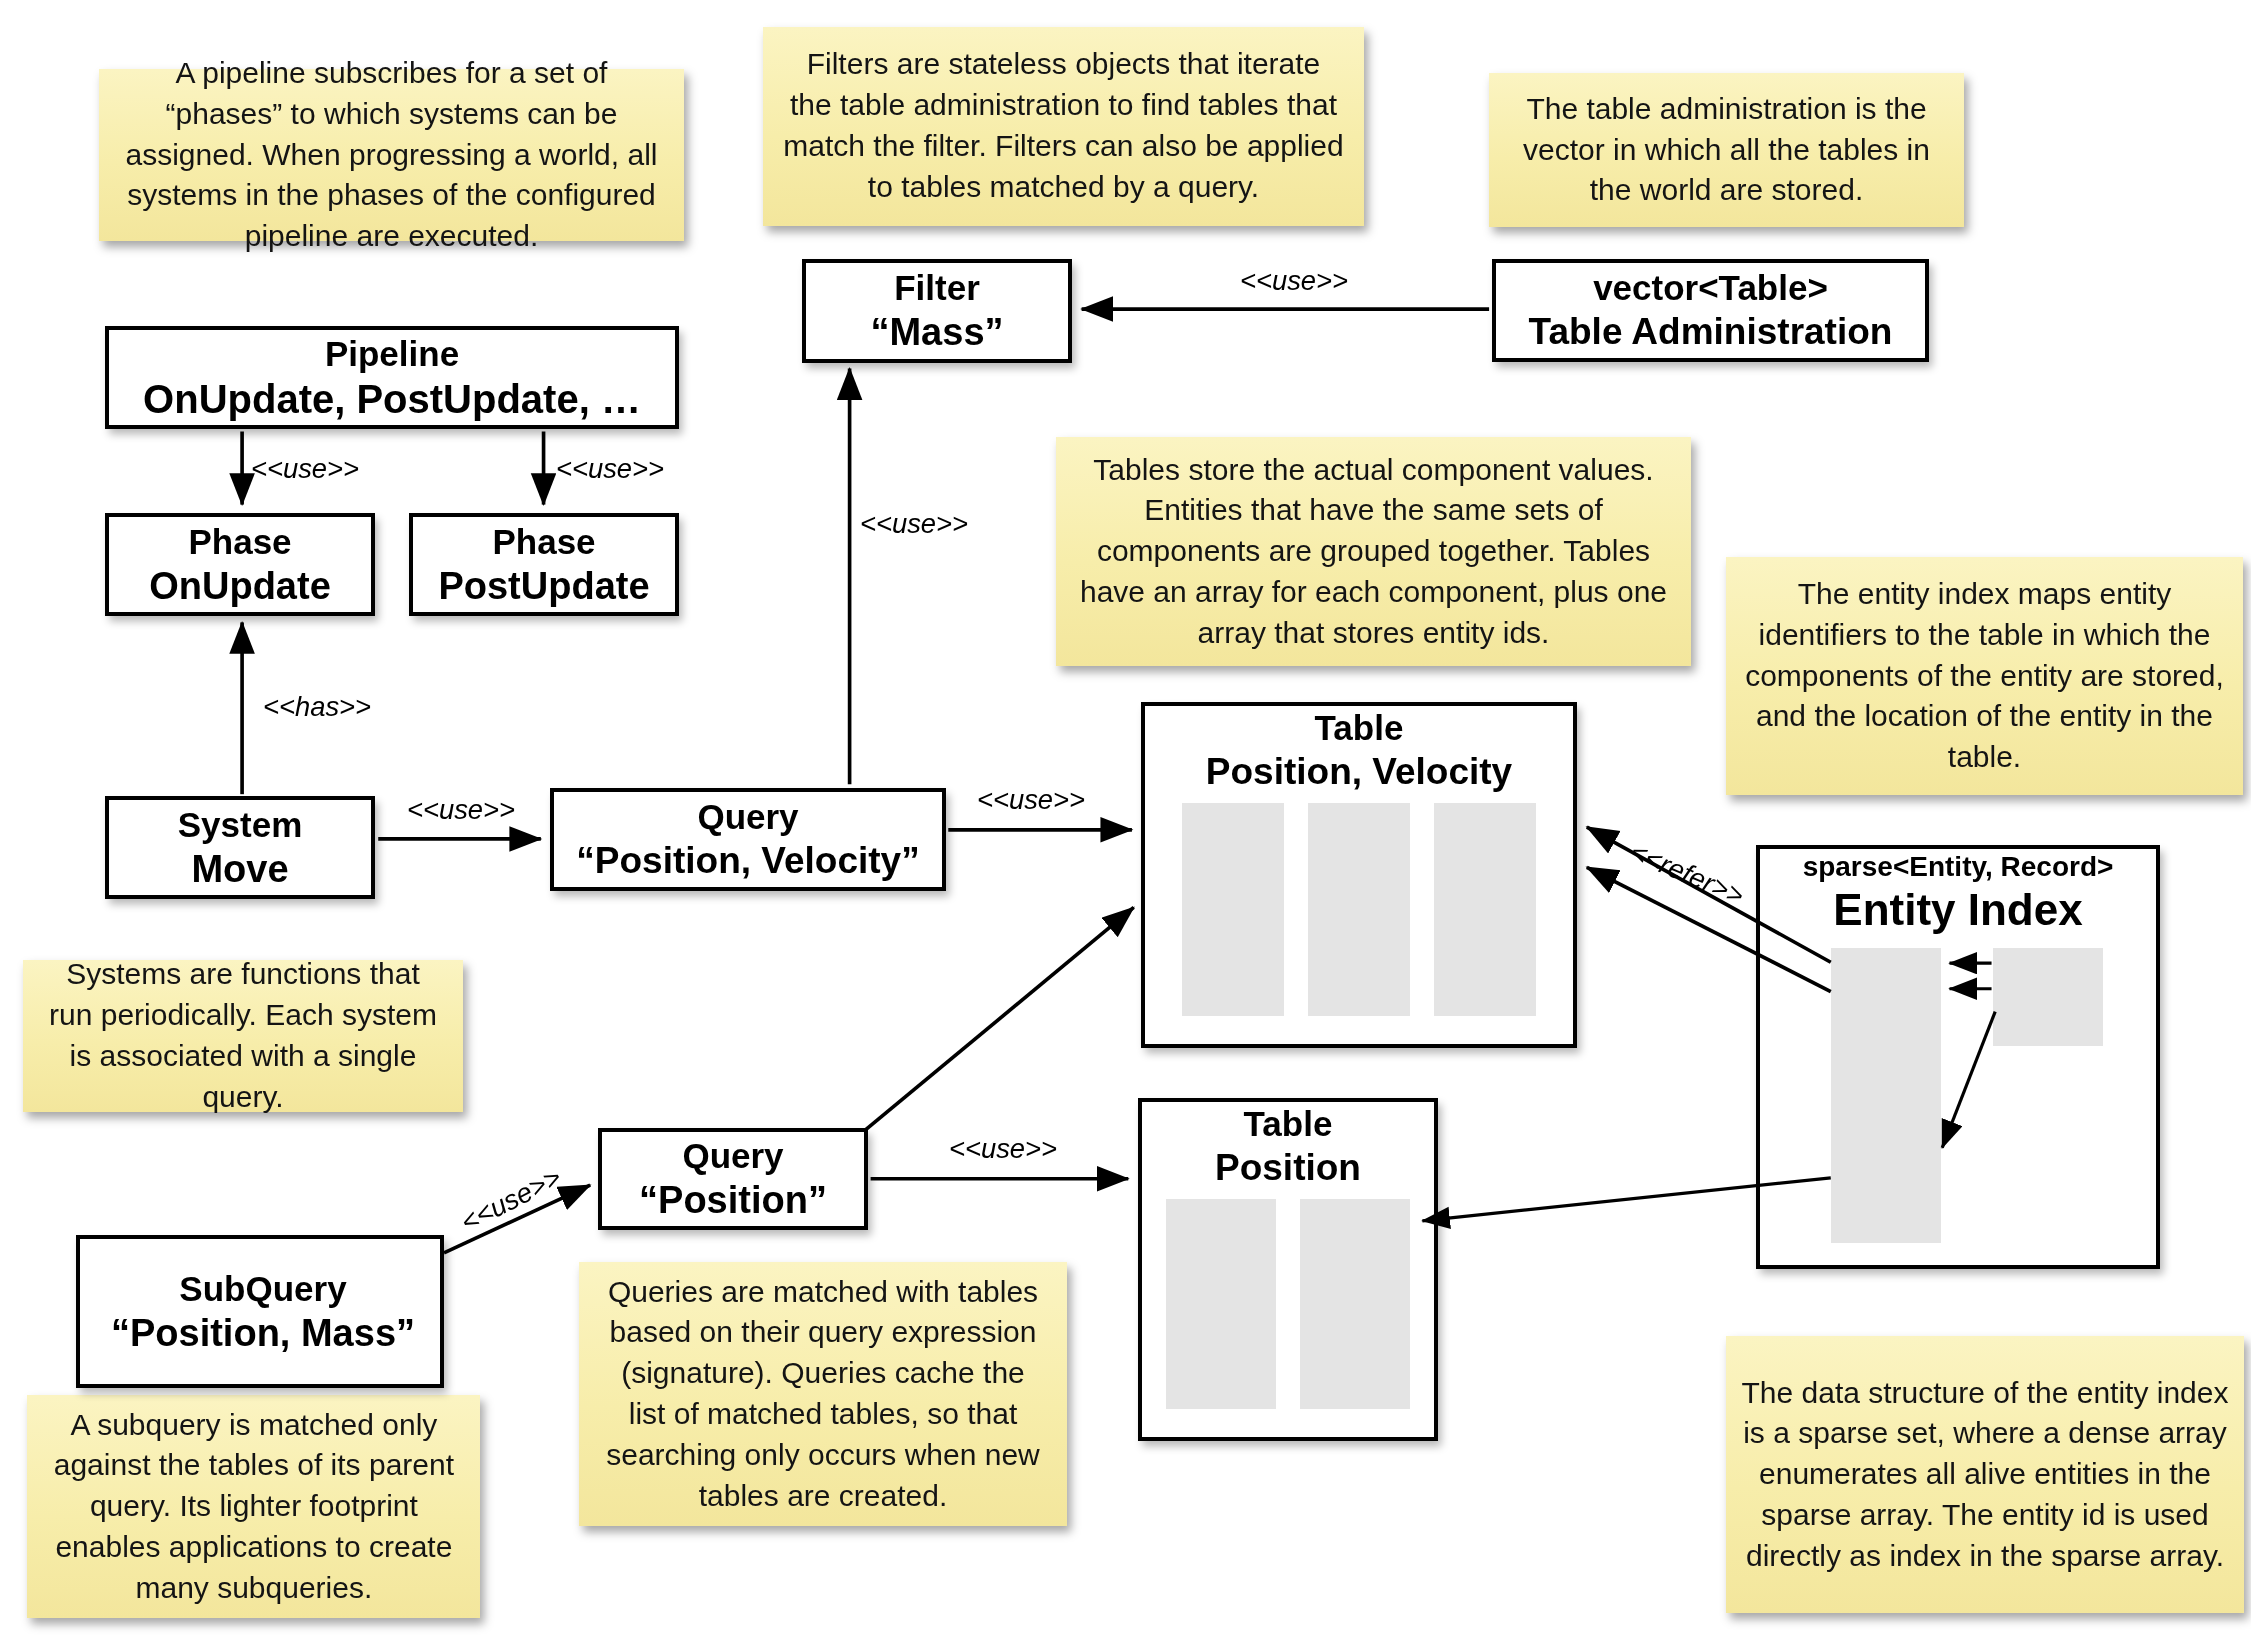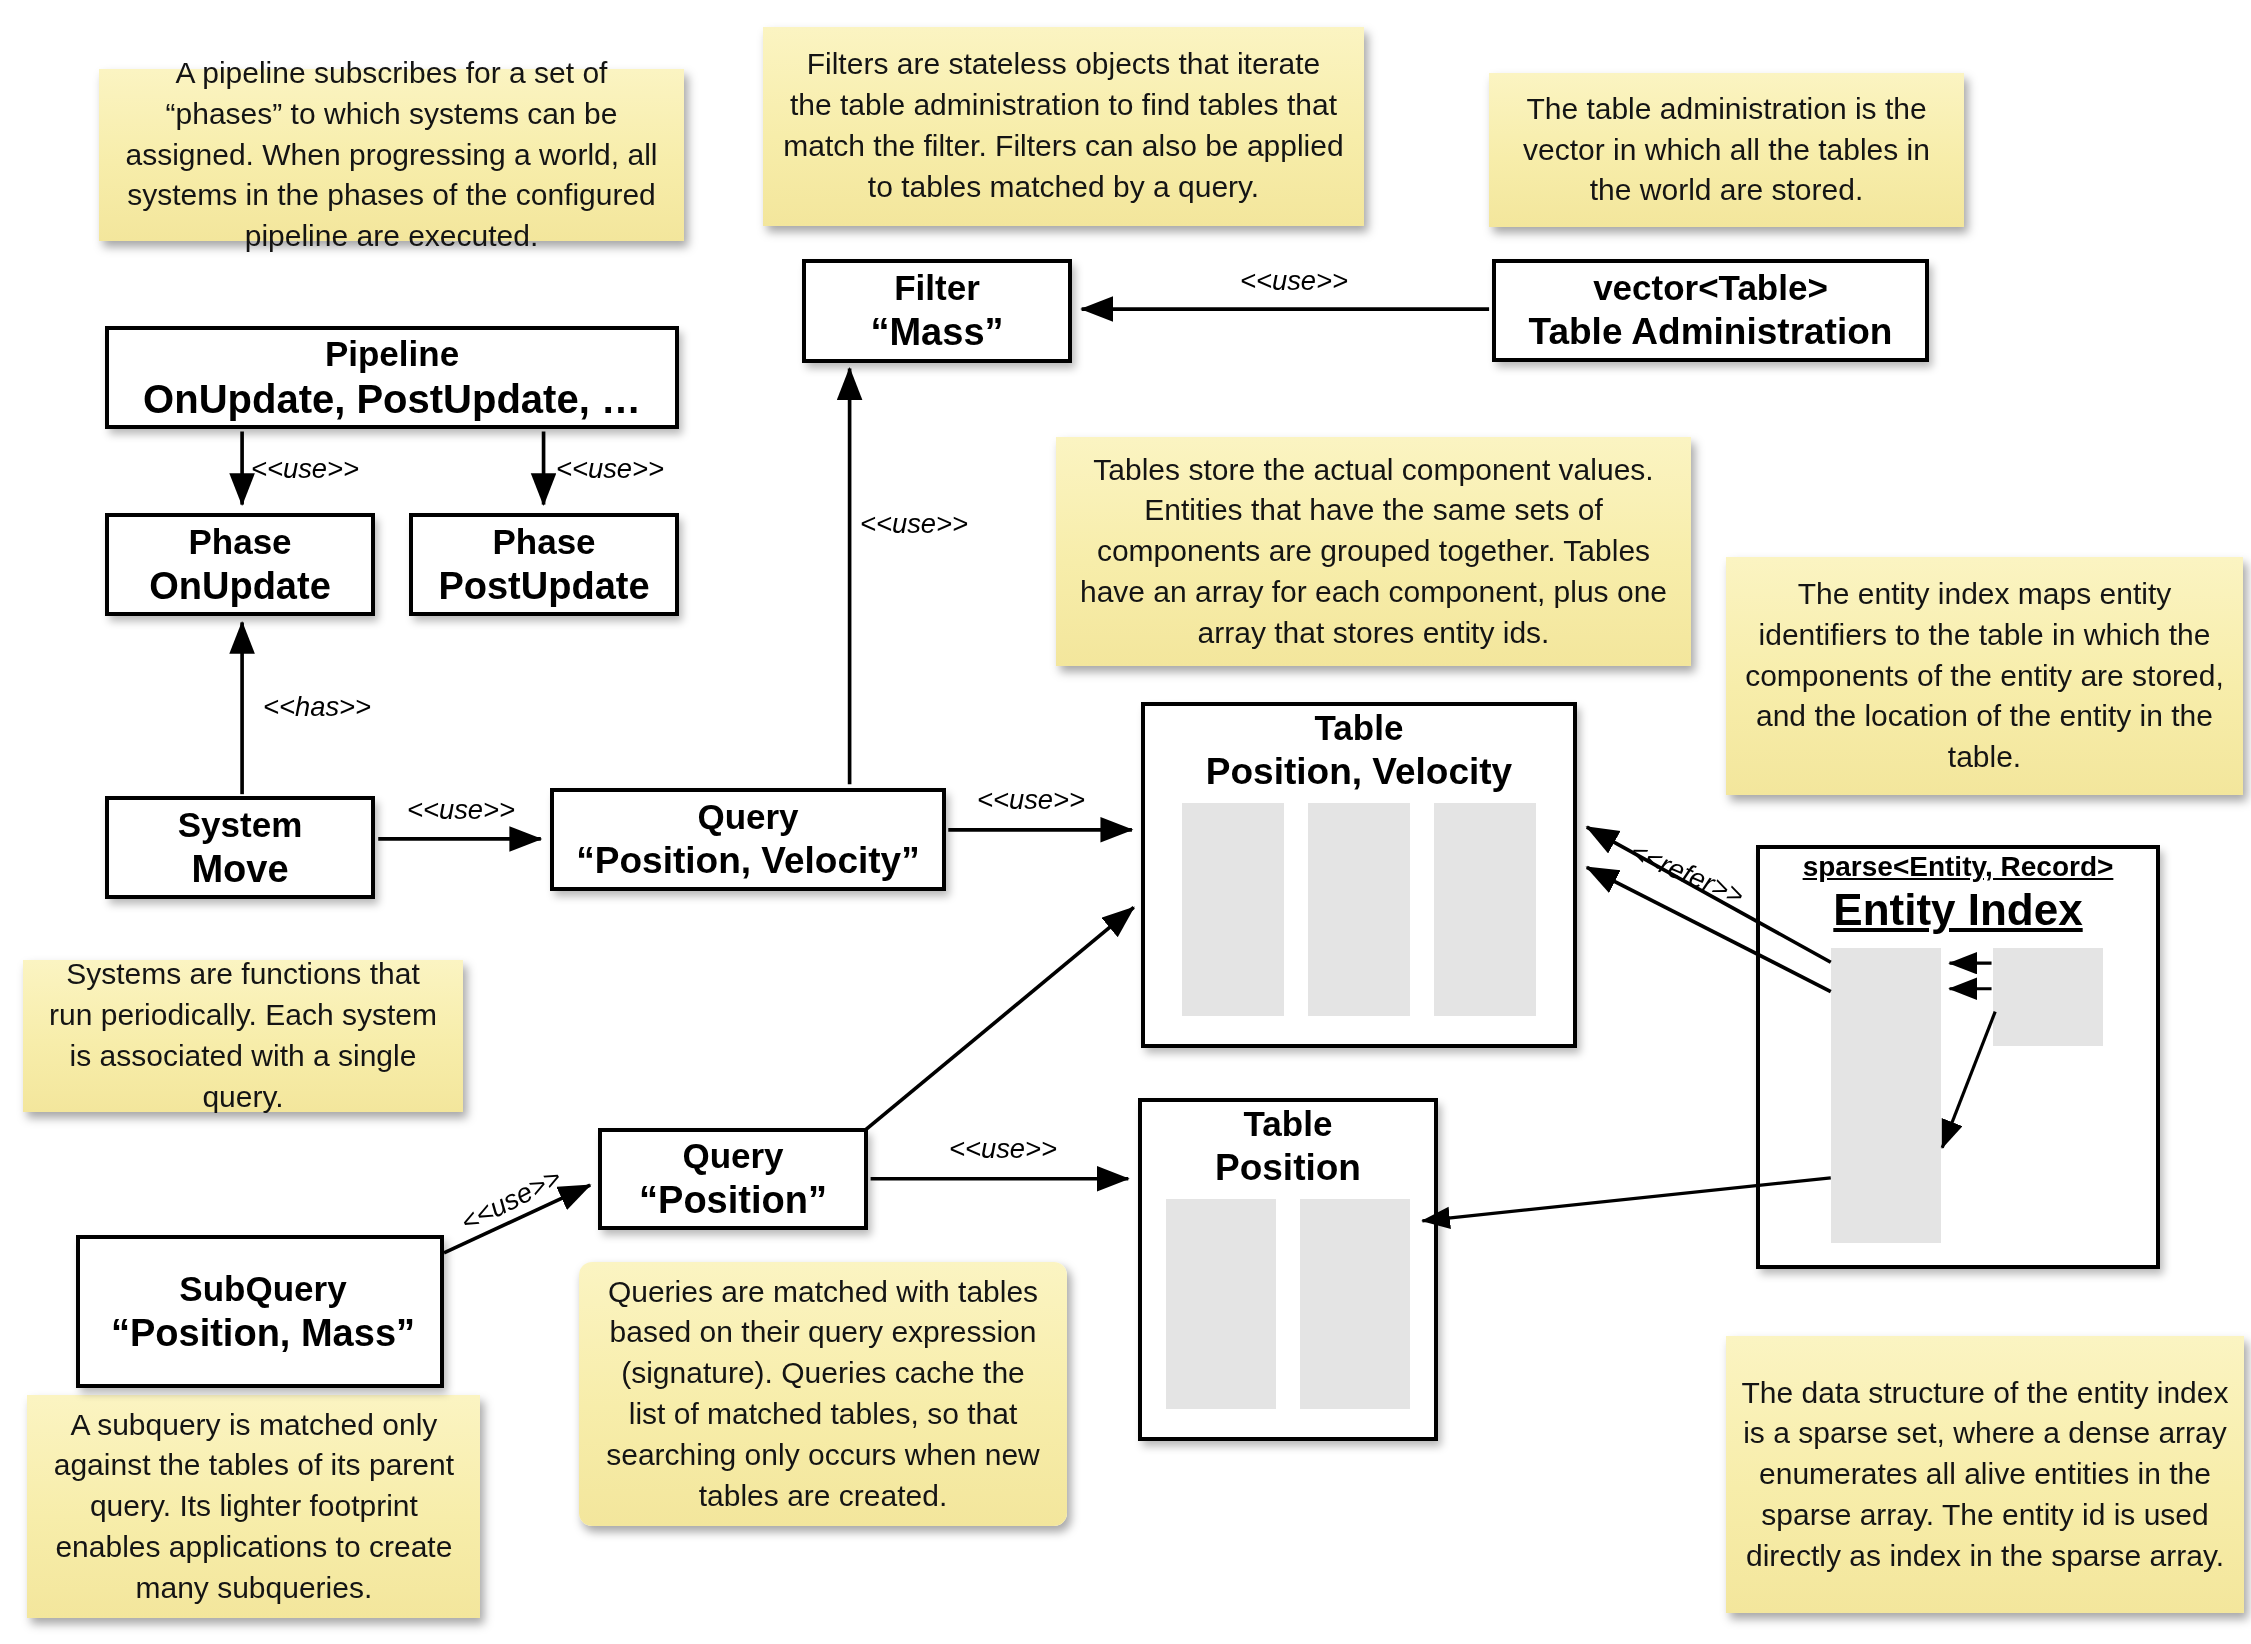--- a/index.html
+++ b/index.html
@@ -44,21 +44,21 @@
 
 <div class="canvas">
 
   <div class="note" style="left:99px;top:69px;width:585px;height:172px;">A pipeline subscribes for a set of “phases” to which systems can be assigned. When progressing a world, all systems in the phases of the configured pipeline are executed.</div>
   <div class="note" style="left:763px;top:26.5px;width:601px;height:199px;">Filters are stateless objects that iterate the table administration to find tables that match the filter. Filters can also be applied to tables matched by a query.</div>
   <div class="note" style="left:1489px;top:73px;width:475px;height:154px;">The table administration is the vector in which all the tables in the world are stored.</div>
   <div class="note" style="left:1056px;top:437px;width:635px;height:229px;">Tables store the actual component values. Entities that have the same sets of components are grouped together. Tables have an array for each component, plus one array that stores entity ids.</div>
   <div class="note" style="left:1726px;top:557px;width:517px;height:238px;padding:12.8px 12.8px;">The entity index maps entity identifiers to the table in which the components of the entity are stored, and the location of the entity in the table.</div>
   <div class="note" style="left:23px;top:948px;width:440px;height:152px;margin-top:12px;">Systems are functions that run periodically. Each system is associated with a single query.</div>
   <div class="note" style="left:27.4px;top:1395px;width:453px;height:223px;">A subquery is matched only against the tables of its parent query. Its lighter footprint enables applications to create many subqueries.</div>
-  <div class="note" style="left:579px;top:1262px;width:488px;height:264px;border-radius:13px;">Queries are matched with tables based on their query expression (signature). Queries cache the list of matched tables, so that searching only occurs when new tables are created.</div>
+  <div class="note" style="left:579px;top:1262px;width:488px;height:264px;">Queries are matched with tables based on their query expression (signature). Queries cache the list of matched tables, so that searching only occurs when new tables are created.</div>
   <div class="note" style="left:1726px;top:1336px;width:518px;height:277px;padding:12.8px 12.8px;">The data structure of the entity index is a sparse set, where a dense array enumerates all alive entities in the sparse array. The entity id is used directly as index in the sparse array.</div>
 
   <div class="box wide" style="left:105px;top:326px;width:574px;height:103px;">
     <div class="stereo">Pipeline</div>
     <div class="name">OnUpdate, PostUpdate, …</div>
   </div>
 
   <div class="box" style="left:105px;top:513px;width:270px;height:103px;">
     <div class="stereo">Phase</div>
     <div class="name">OnUpdate</div>
@@ -111,21 +111,21 @@
 
   <div class="box tablebox" style="left:1138px;top:1098px;width:300px;height:343px;">
     <div class="stereo">Table</div>
     <div class="name">Position</div>
     <div class="cols">
       <div class="arr col2"></div>
       <div class="arr col2"></div>
     </div>
   </div>
 
-  <div class="box tablebox" style="left:1756px;top:845px;width:404px;height:424px;text-decoration:underline;">
+  <div class="box tablebox" style="left:1756px;top:845px;width:404px;height:424px;">
     <div class="ei-stereo">sparse&lt;Entity, Record&gt;</div>
     <div class="ei-name">Entity Index</div>
     <div class="arr" style="position:absolute;left:71px;top:99px;width:110px;height:295px;"></div>
     <div class="arr" style="position:absolute;left:233px;top:99px;width:110px;height:98px;"></div>
   </div>
 
   <svg class="overlay" width="2251" height="1645" viewBox="0 0 2464 1800">
     <defs>
       <marker id="ah" markerWidth="10" markerHeight="8" refX="8.6" refY="3.5" orient="auto">
         <path d="M0,0 L9,3.5 L0,7 z" fill="#000"></path>

